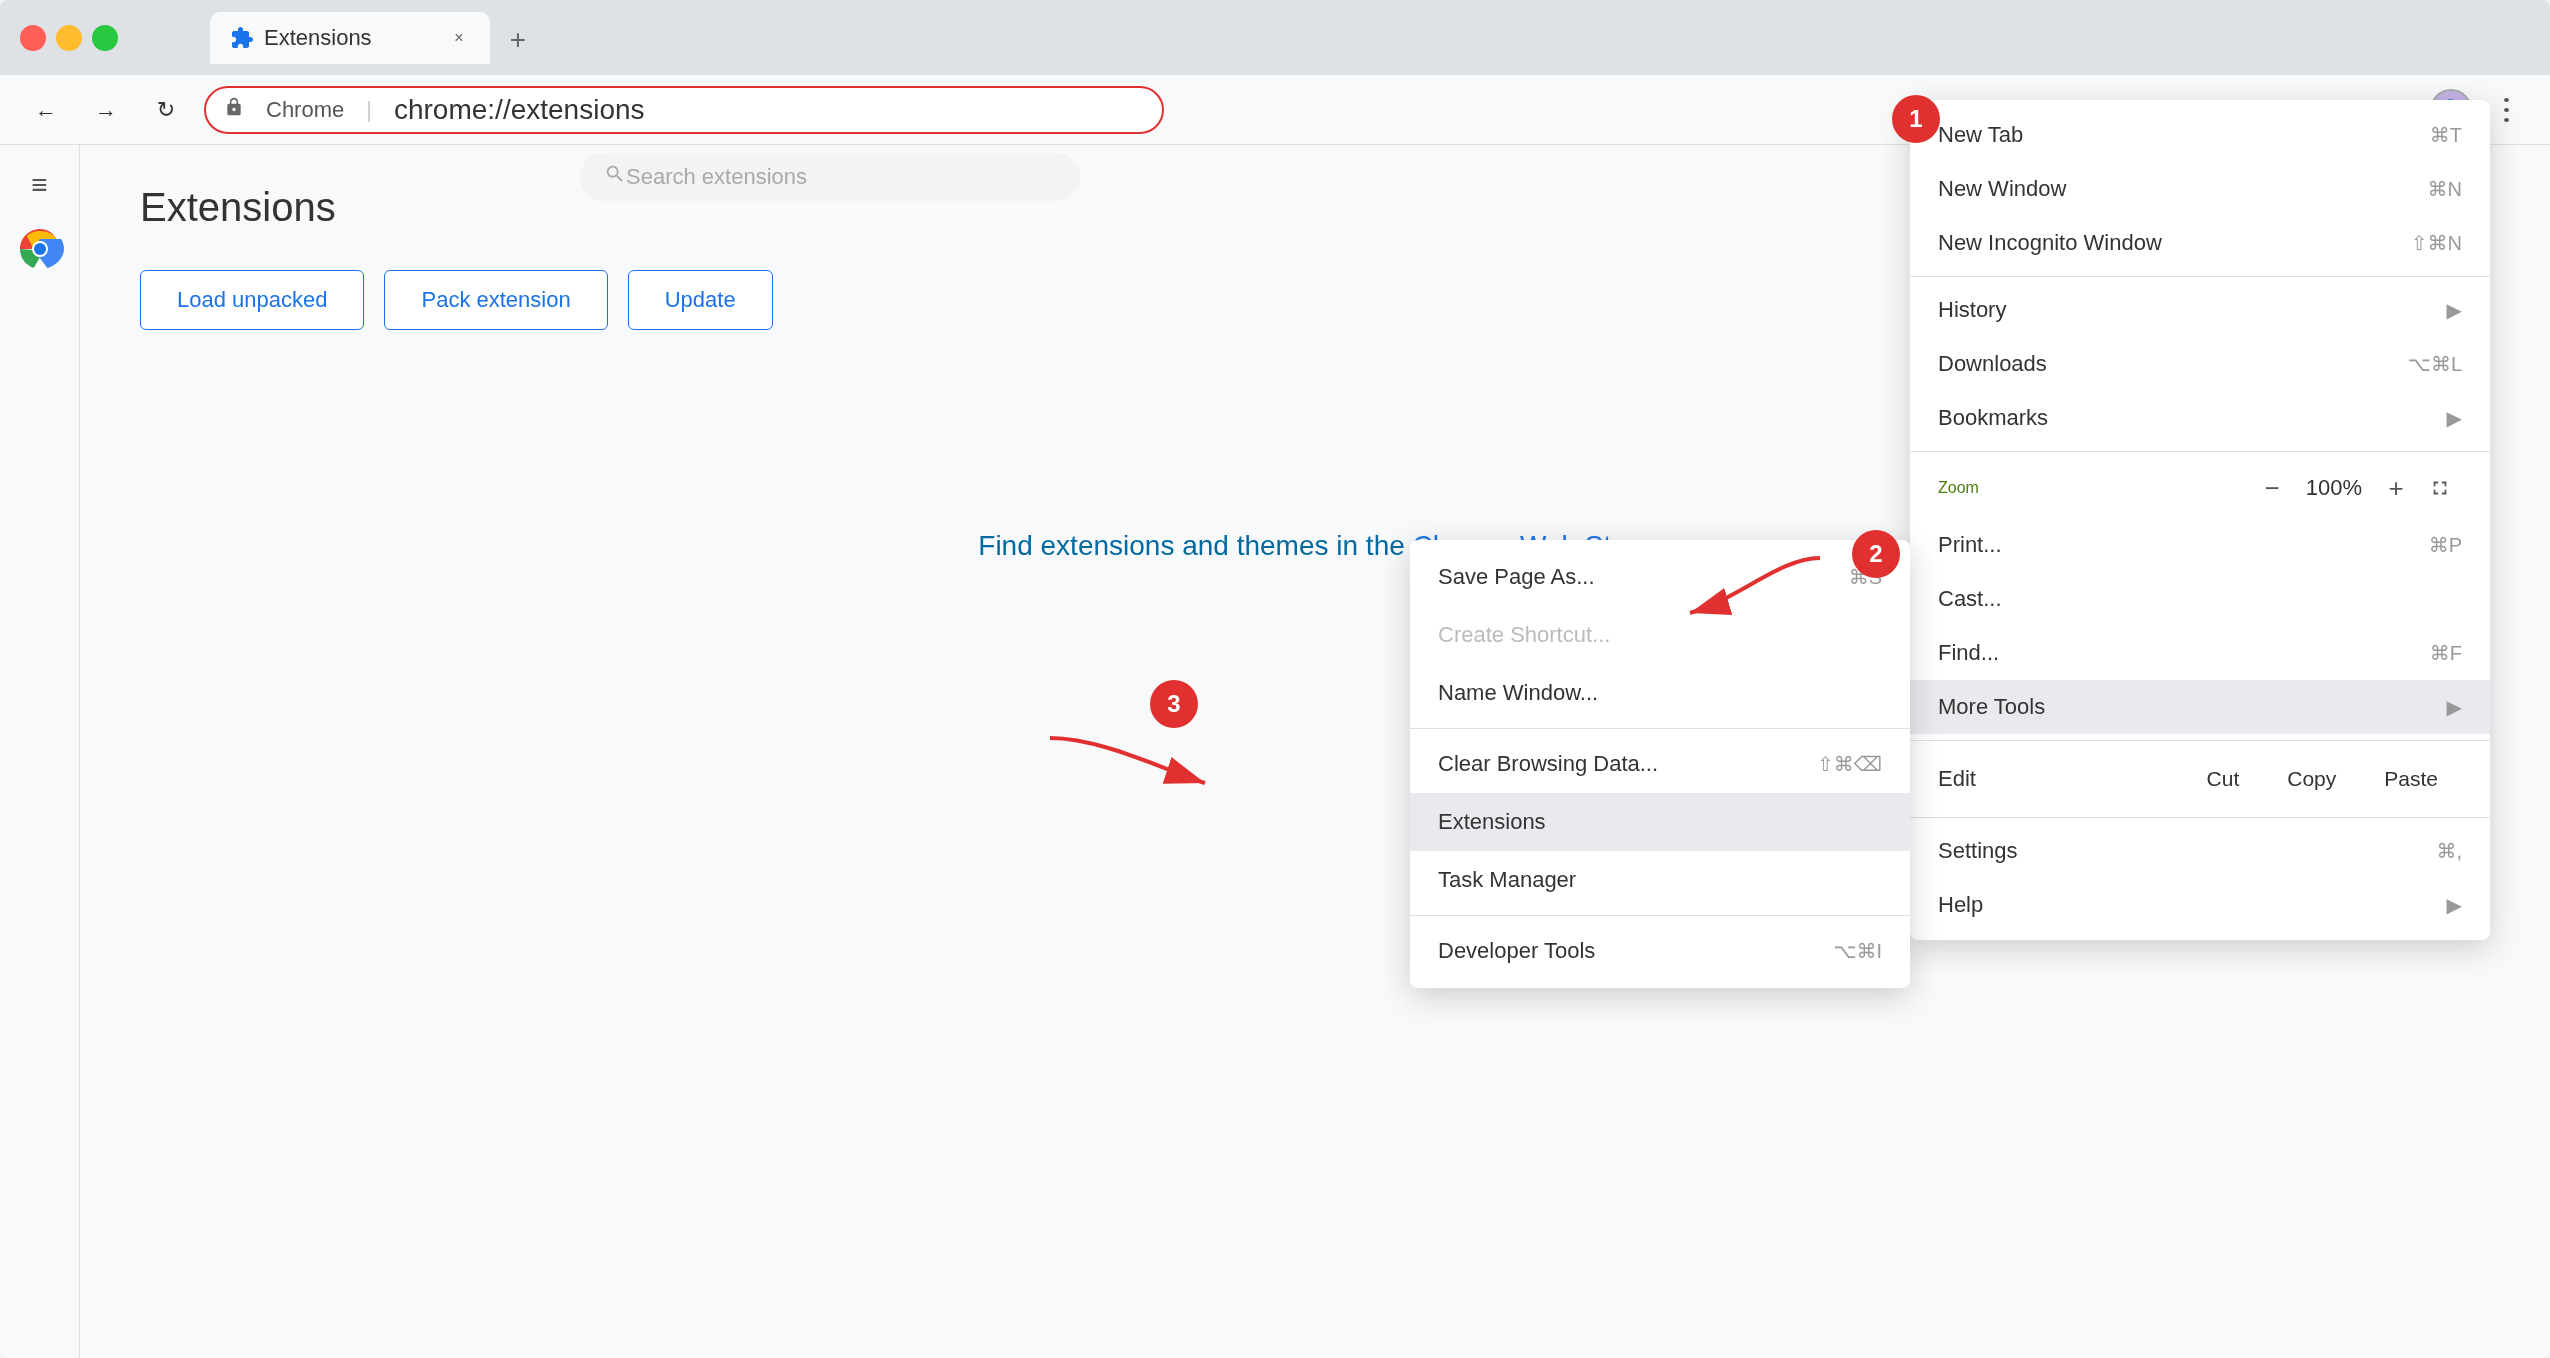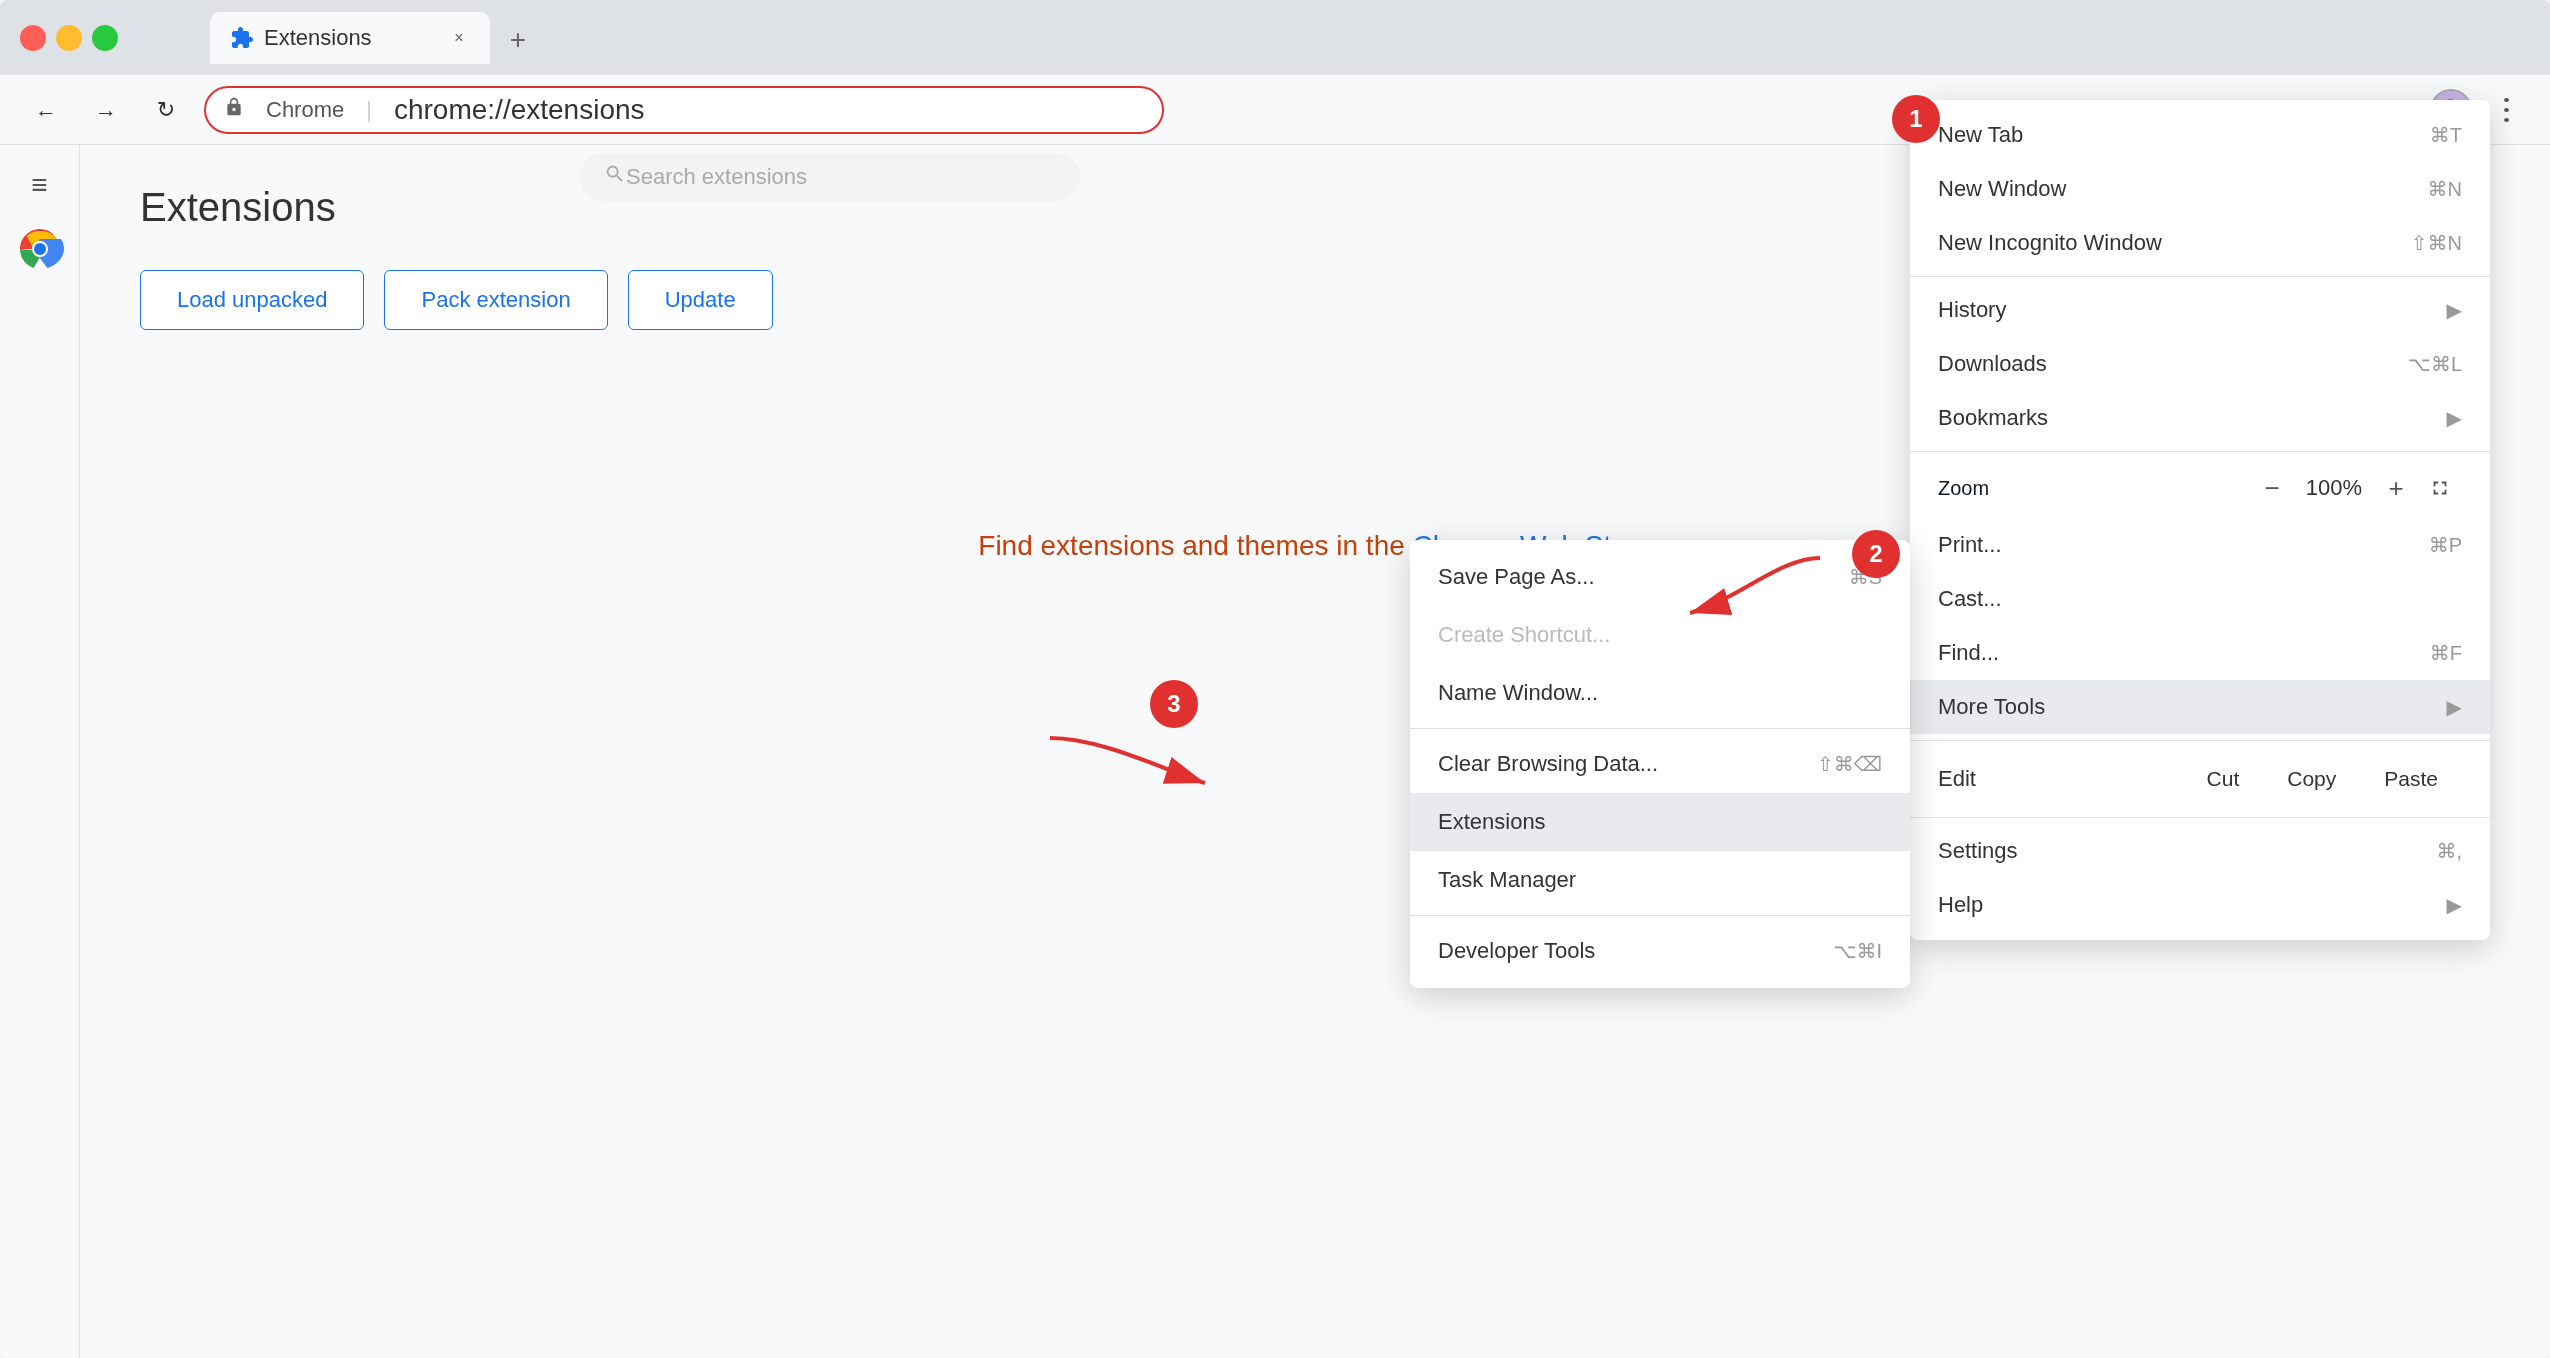--- a/index.html
+++ b/index.html
@@ -276,21 +276,21 @@
       color: #aaa;
     }
 
     .find-extensions-text {
       font-size: 28px;
       color: #555;
       text-align: center;
       margin-top: 200px;
     }
     .find-extensions-text span {
-      color: #c2410c;
+      color: #0369a1;
       cursor: pointer;
     }
 
     
     .main-menu {
       position: absolute;
       right: 60px;
       top: 100px;
       width: 580px;
       background: #fff;
@@ -323,22 +323,22 @@
     }
 
     
     .zoom-row {
       display: flex;
       align-items: center;
       padding: 8px 28px;
       gap: 0;
     }
     .zoom-label {
-      font-size: 20px;
-      color: #0f172a;
+      font-size: 16px;
+      color: #4d7c0f;
       flex: 1;
     }
     .zoom-minus, .zoom-plus {
       width: 44px;
       height: 44px;
       display: flex;
       align-items: center;
       justify-content: center;
       font-size: 26px;
       color: #555;

